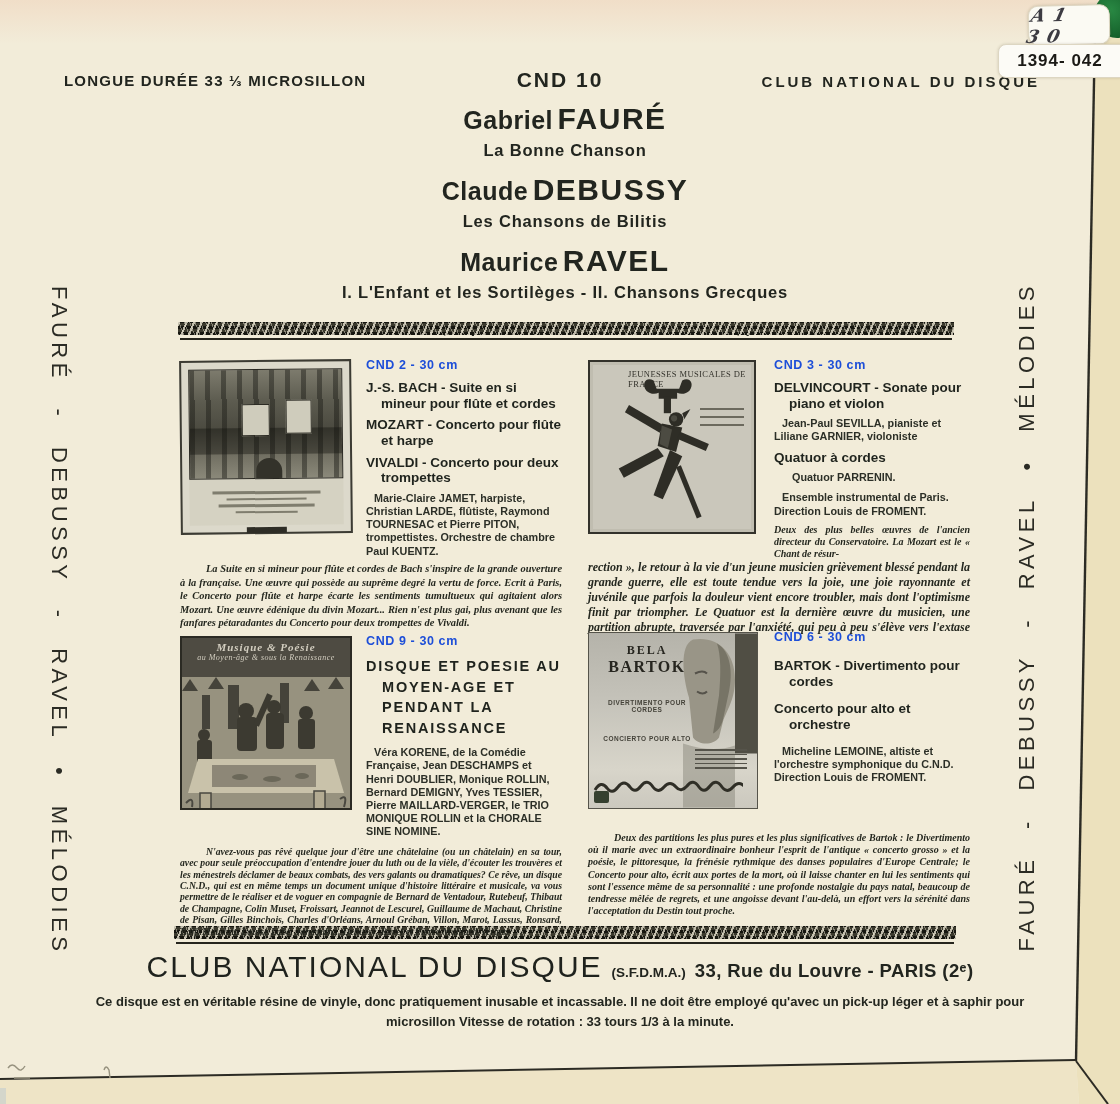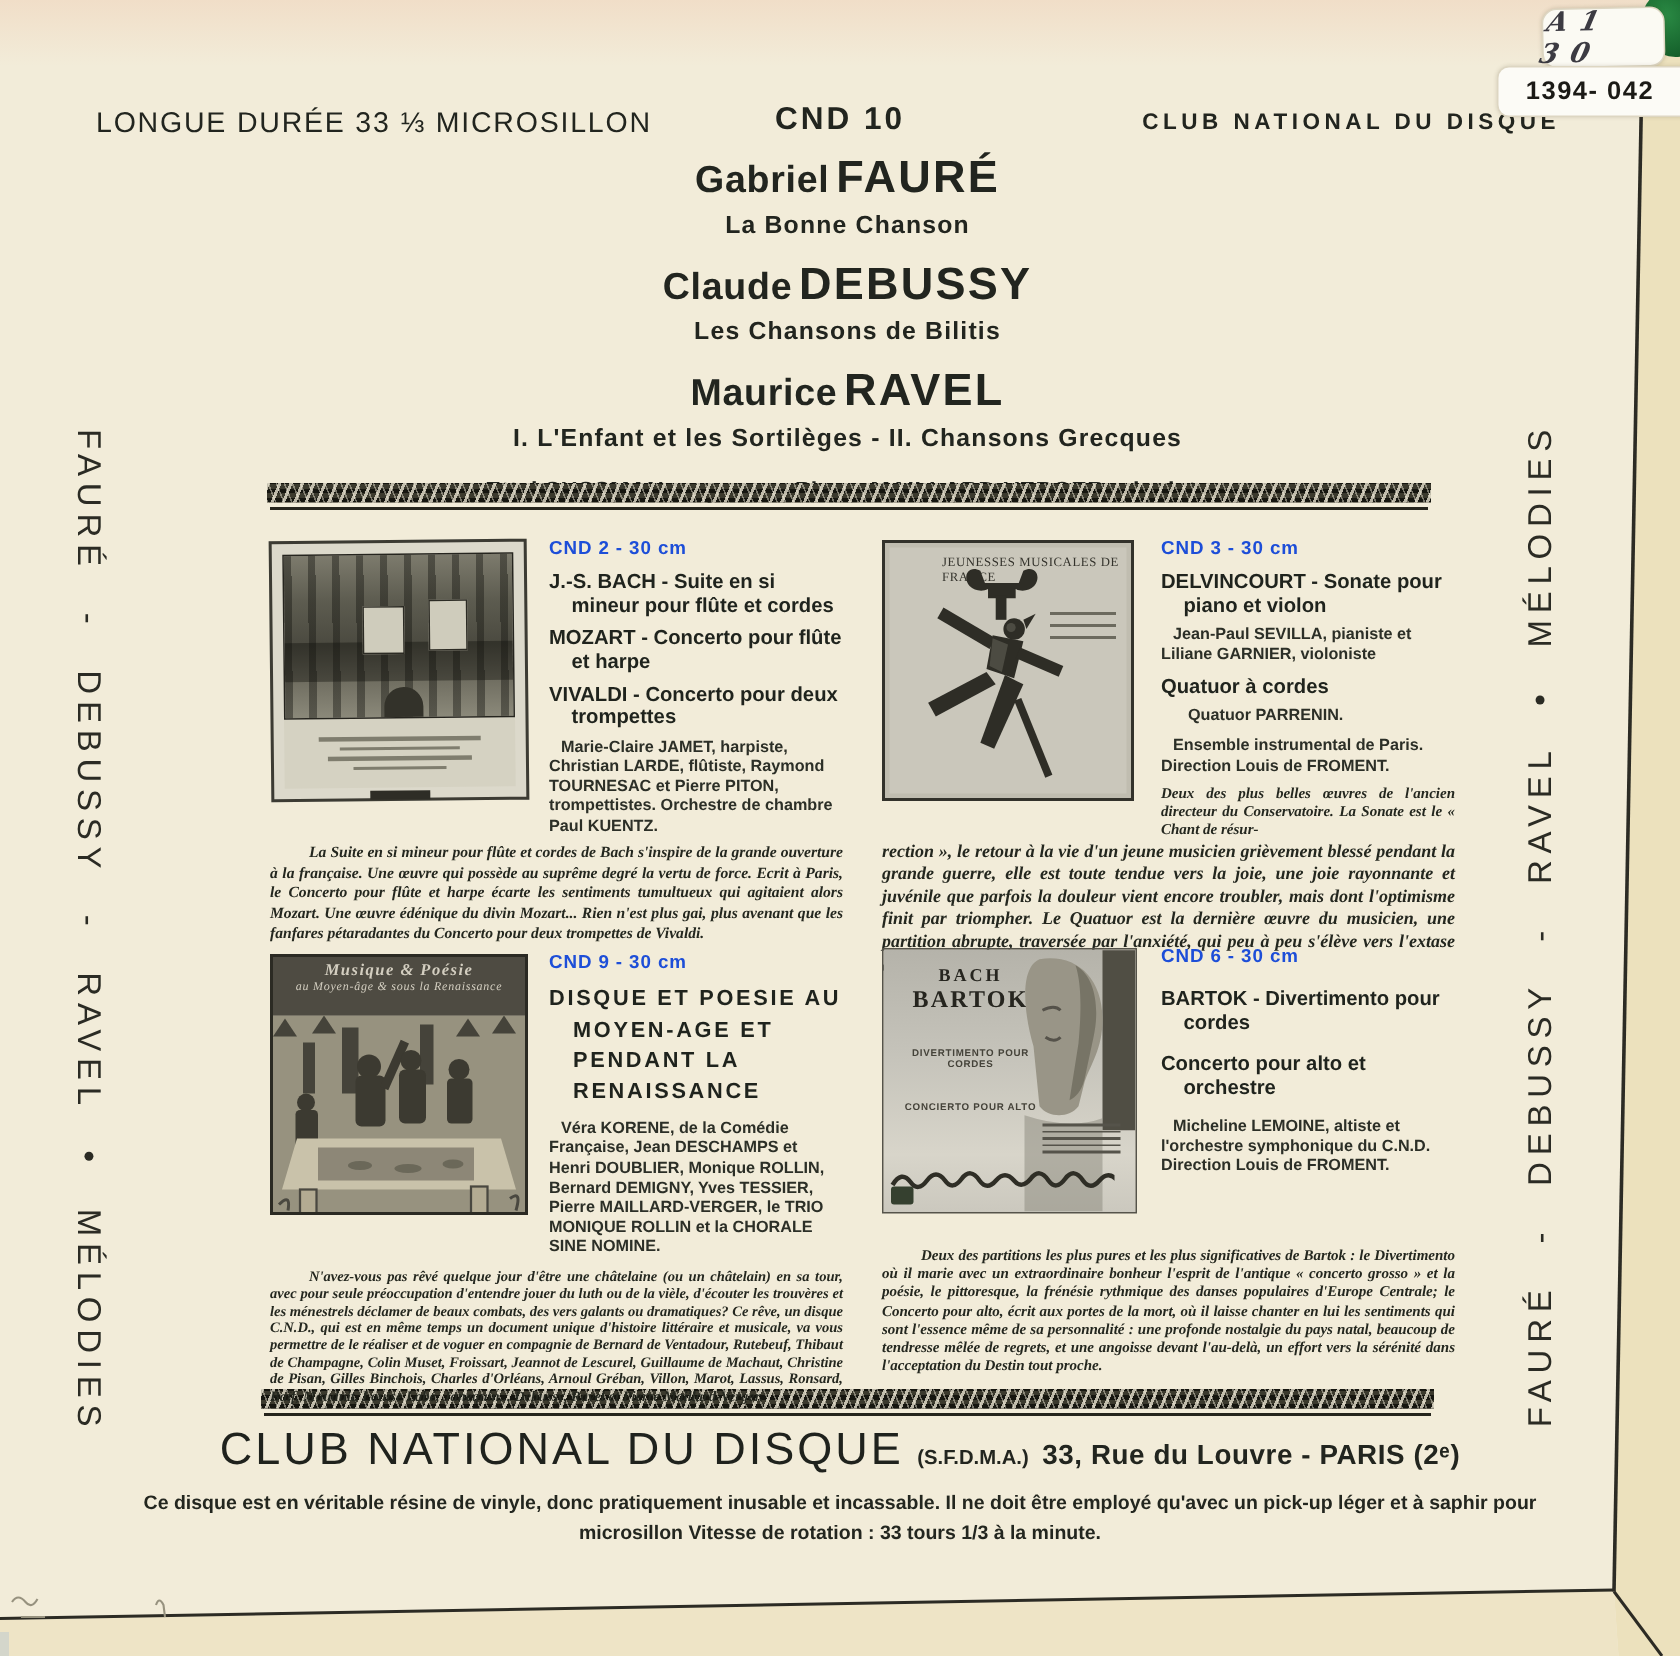--- a/index.html
+++ b/index.html
@@ -17,21 +17,21 @@
     display:flex;align-items:center;justify-content:center;box-shadow:0 0 3px rgba(80,70,40,.25);}
   .sticker-hand span{font-family:"DejaVu Serif",serif;font-style:italic;font-weight:700;
     font-size:18px;letter-spacing:8px;color:#3c3b42;transform:skewX(-14deg);}
   .sticker-cat{position:absolute;left:998px;top:44px;width:122px;height:32px;background:#fcfbf6;
     border:1px solid #ddd6c2;border-radius:8px 0 0 8px;z-index:6;
     display:flex;align-items:center;justify-content:center;box-shadow:0 0 3px rgba(80,70,40,.2);}
   .sticker-cat span{font-weight:700;font-size:17px;letter-spacing:1px;color:#1b1a16;}
 
   
   .hdr{position:absolute;z-index:5;white-space:nowrap;}
-  .hdr-left{left:64px;top:72px;font-size:19px;font-weight:400;letter-spacing:1.2px;}
+  .hdr-left{left:64px;top:72px;font-size:15px;font-weight:700;letter-spacing:1.2px;}
   .hdr-center{left:0;width:1120px;top:68px;text-align:center;font-size:21px;font-weight:700;letter-spacing:2px;}
   .hdr-right{right:80px;top:73px;font-size:15px;font-weight:700;letter-spacing:3px;}
 
   
   .title-block{position:absolute;left:170px;top:104px;width:790px;text-align:center;z-index:5;}
   .t-name{line-height:1;}
   .t-first{font-size:25px;font-weight:700;letter-spacing:.5px;}
   .t-last{font-size:30px;font-weight:700;letter-spacing:1.5px;}
   .t-work{font-size:16.5px;font-weight:700;letter-spacing:.8px;margin:7px 0 15px;}
   .t-perf{font-size:15.5px;font-weight:700;letter-spacing:.3px;margin-top:17px;}
@@ -236,21 +236,21 @@
         </g>
       </svg>
     </div>
     <div class="side">
       <p class="catalog">CND 3 - 30 cm</p>
       <p class="work">DELVINCOURT - Sonate pour piano et violon</p>
       <p class="perf">Jean-Paul SEVILLA, pianiste et Liliane GARNIER, violoniste</p>
       <p class="work" style="margin-top:6px">Quatuor à cordes</p>
       <p class="perf" style="padding-left:10px">Quatuor PARRENIN.</p>
       <p class="perf" style="margin-top:7px">Ensemble instrumental de Paris. Direction Louis de FROMENT.</p>
-      <p class="intro">Deux des plus belles œuvres de l'ancien directeur du Conservatoire. La Sonate est le « Chant de résur-</p>
+      <p class="intro">Deux des plus belles œuvres de l'ancien directeur du Conservatoire. La Mozart est le « Chant de résur-</p>
     </div>
     <p class="desc cont">rection », le retour à la vie d'un jeune musicien grièvement blessé pendant la grande guerre, elle est toute tendue vers la joie, une joie rayonnante et juvénile que parfois la douleur vient encore troubler, mais dont l'optimisme finit par triompher. Le Quatuor est la dernière œuvre du musicien, une partition abrupte, traversée par l'anxiété, qui peu à peu s'élève vers l'extase et la sérénité</p>
   </div>
 
   <div class="album album-2">
     <div class="cover cover-med">
       <div class="med-banner">
         <div class="b1">Musique &amp; Poésie</div>
         <div class="b2">au Moyen-âge &amp; sous la Renaissance</div>
       </div>
@@ -294,21 +294,21 @@
       <p class="catalog">CND 9 - 30 cm</p>
       <p class="work-big">DISQUE ET POESIE AU MOYEN-AGE ET PENDANT LA RENAISSANCE</p>
       <p class="perf">Véra KORENE, de la Comédie Française, Jean DESCHAMPS et Henri DOUBLIER, Monique ROLLIN, Bernard DEMIGNY, Yves TESSIER, Pierre MAILLARD-VERGER, le TRIO MONIQUE ROLLIN et la CHORALE SINE NOMINE.</p>
     </div>
     <p class="desc">N'avez-vous pas rêvé quelque jour d'être une châtelaine (ou un châtelain) en sa tour, avec pour seule préoccupation d'entendre jouer du luth ou de la vièle, d'écouter les trouvères et les ménestrels déclamer de beaux combats, des vers galants ou dramatiques? Ce rêve, un disque C.N.D., qui est en même temps un document unique d'histoire littéraire et musicale, va vous permettre de le réaliser et de voguer en compagnie de Bernard de Ventadour, Rutebeuf, Thibaut de Champagne, Colin Muset, Froissart, Jeannot de Lescurel, Guillaume de Machaut, Christine de Pisan, Gilles Binchois, Charles d'Orléans, Arnoul Gréban, Villon, Marot, Lassus, Ronsard, Baïf, Mauduit, Louise Labé, Janequin... Debussy, Ravel et Pierre Maillard-Verger.</p>
   </div>
 
   <div class="album album-3">
     <div class="cover cover-bartok">
       <div class="bk-title">
-        <div class="bk-t1">BACH</div>
+        <div class="bk-t1">BELA</div>
         <div class="bk-t2">BARTOK</div>
       </div>
       <div class="bk-sub bk-s1">DIVERTIMENTO POUR CORDES</div>
       <div class="bk-sub bk-s2">CONCIERTO POUR ALTO</div>
       <svg class="bk-face" width="84" height="174" viewBox="0 0 84 174">
         <rect x="62" y="0" width="22" height="120" fill="#504e44"></rect>
         <path d="M20 6 C44 2 62 18 62 46 C62 66 54 76 50 88 L46 104 C40 112 26 112 20 104 L16 64 C10 44 6 12 20 6 Z" fill="#999587"></path>
         <path d="M44 10 C58 18 60 40 56 58 L50 86 C48 94 44 98 40 100 L46 62 C48 40 48 22 44 10 Z" fill="#6e6b5e" opacity=".8"></path>
         <path d="M22 40 q8 -4 12 0 M24 58 q6 4 10 0" stroke="#55524a" stroke-width="2" fill="none"></path>
         <path d="M10 110 q30 10 52 2 l0 62 -52 0 Z" fill="#8a877b" opacity=".5"></path>

